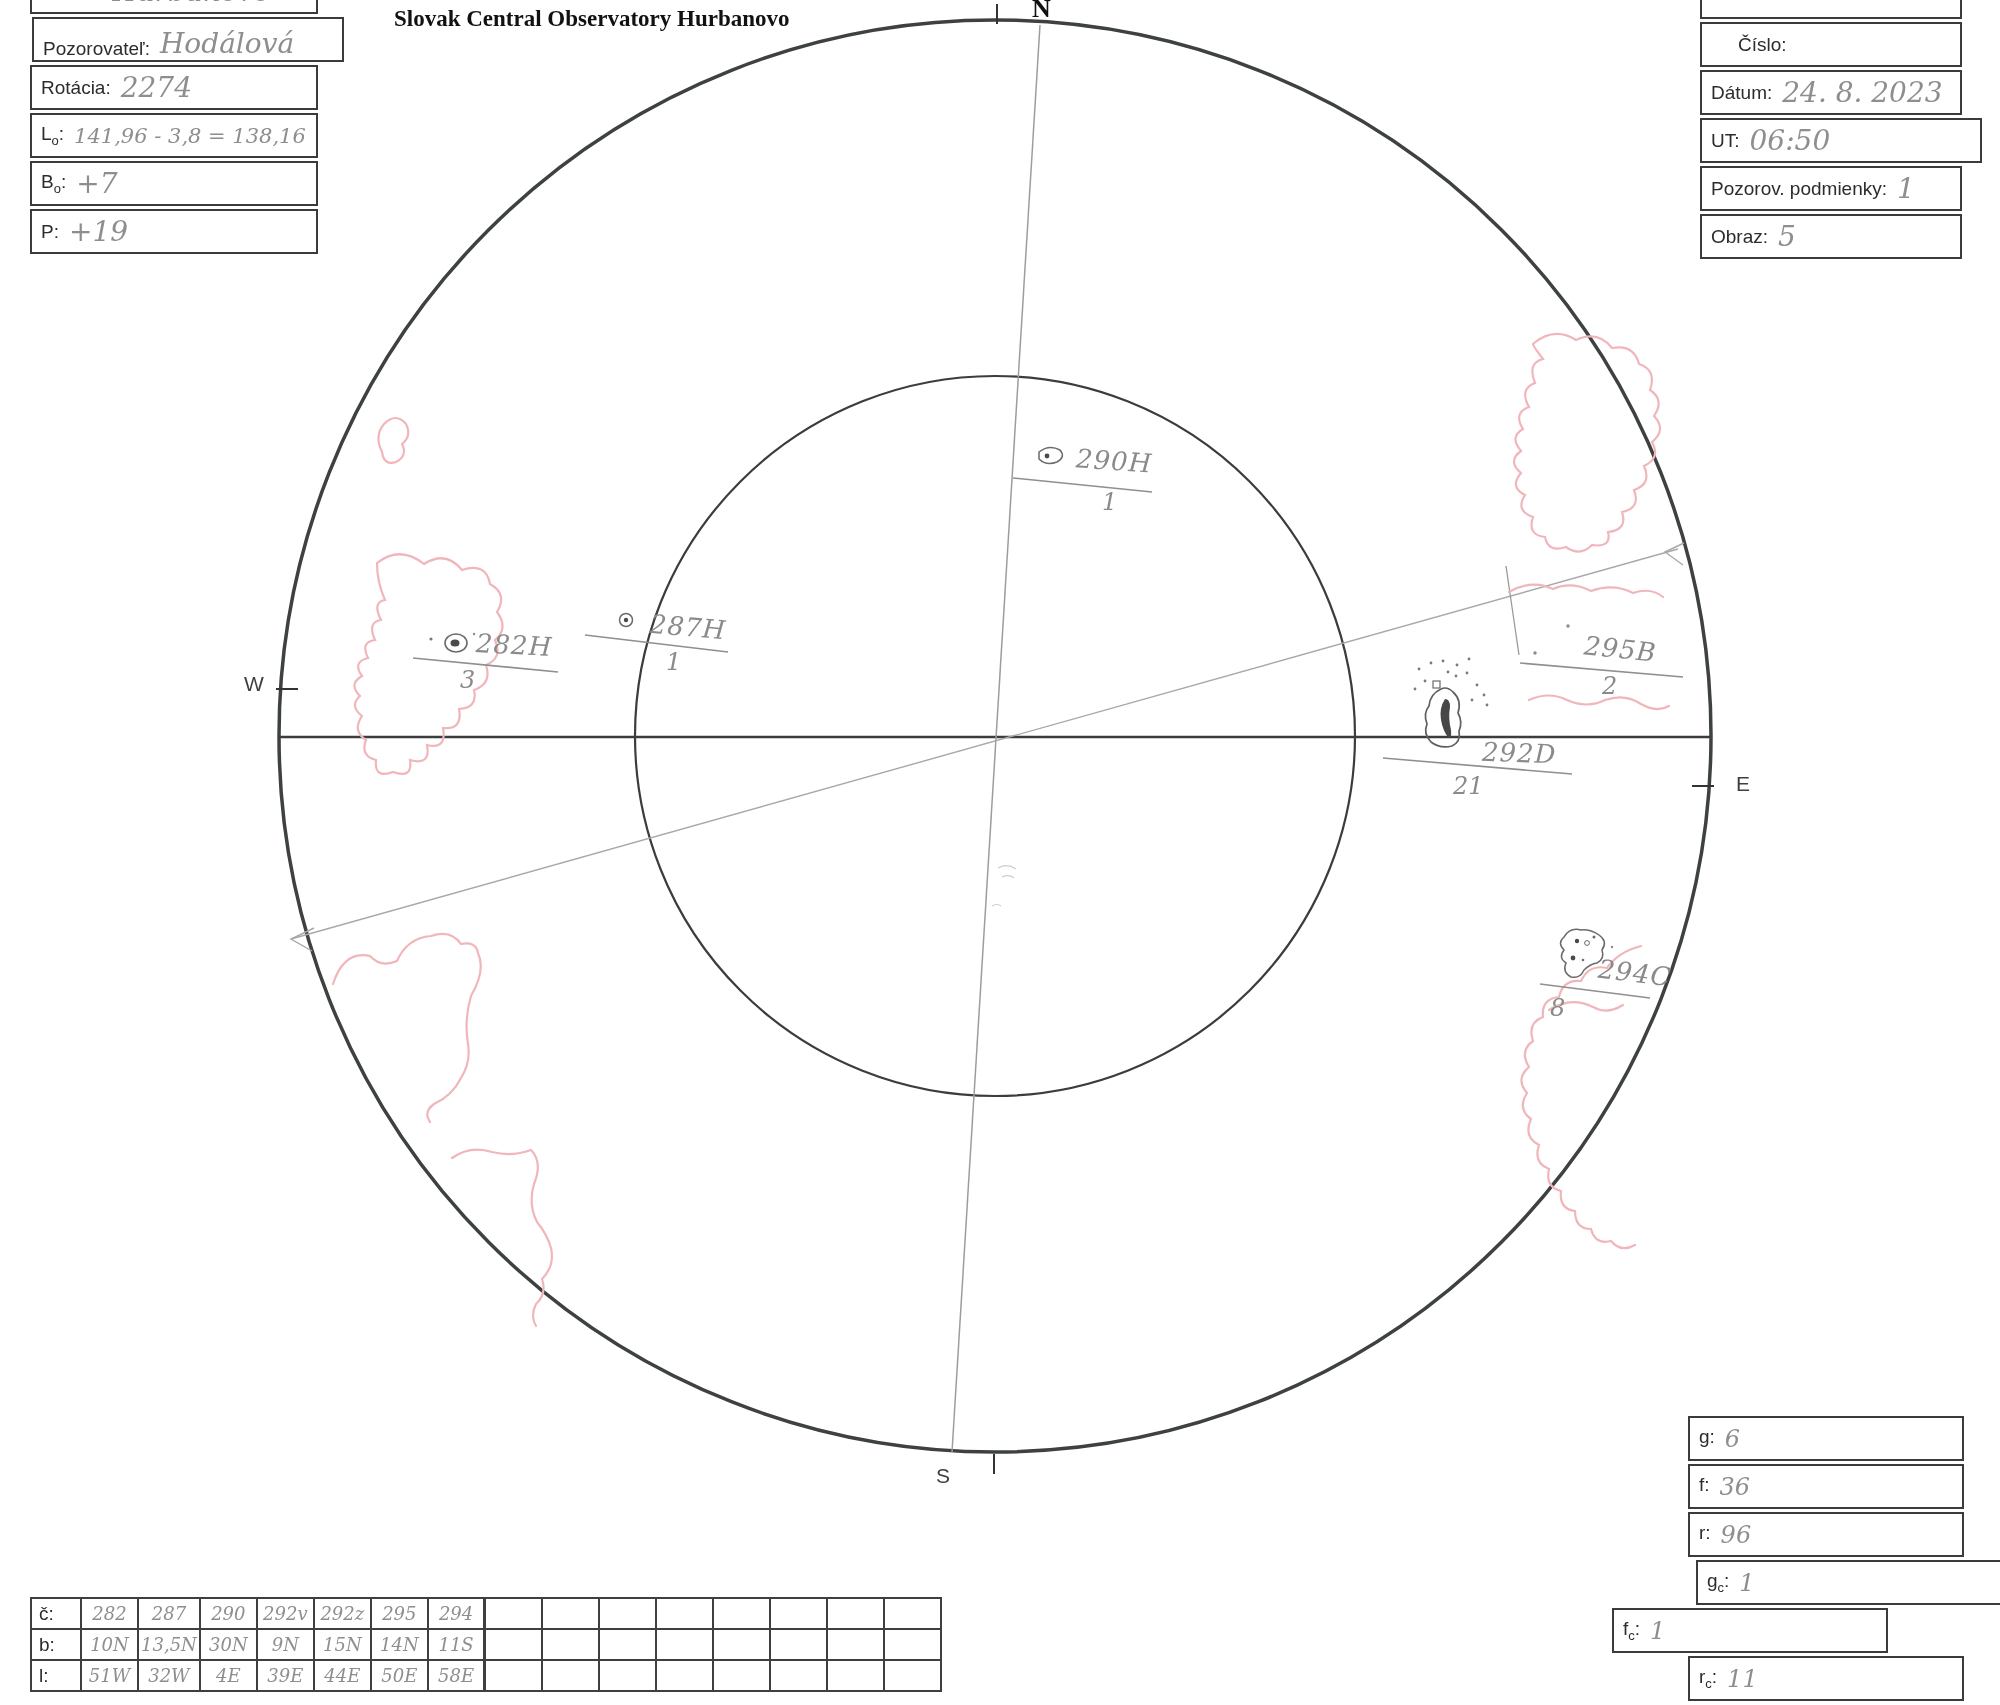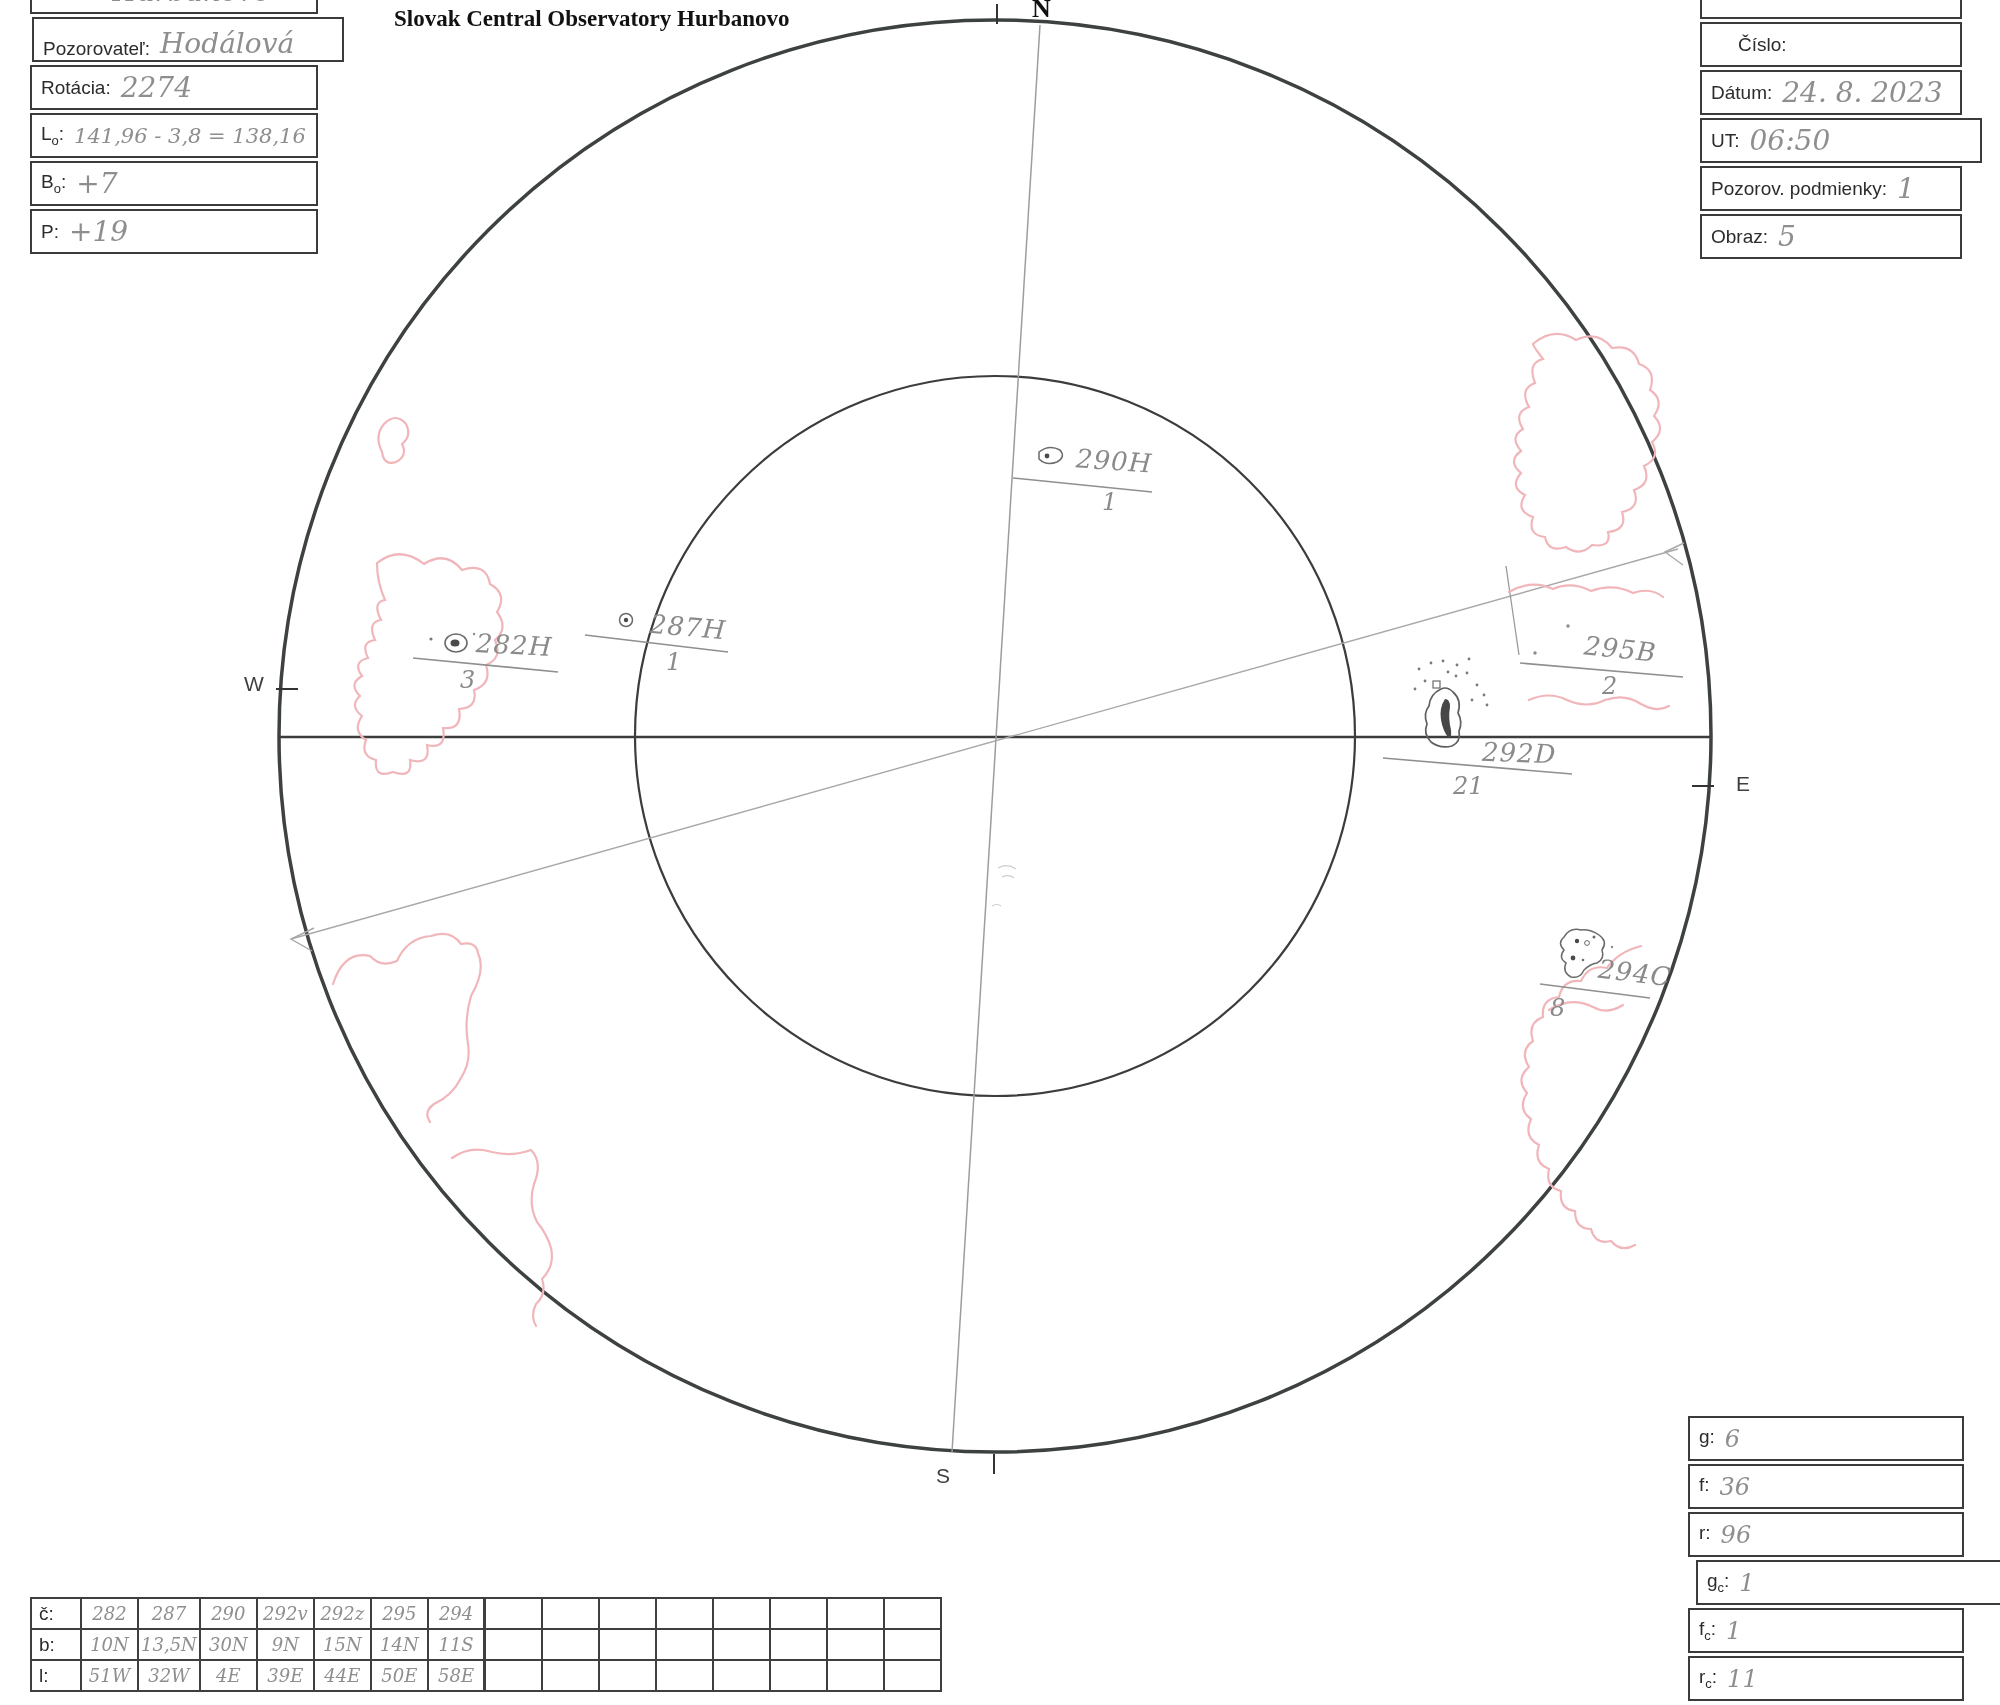--- a/index.html
+++ b/index.html
@@ -225,21 +225,21 @@
     <span class="hw stat">36</span>
   </div>
   <div class="box-row" style="left:1688px;top:1512px;width:276px;">
     <span class="plabel"><span>r</span><sub></sub><span>:</span></span>
     <span class="hw stat">96</span>
   </div>
   <div class="box-row" style="left:1696px;top:1560px;width:314px;">
     <span class="plabel"><span>g</span><sub>c</sub><span>:</span></span>
     <span class="hw stat">1</span>
   </div>
-  <div class="box-row" style="left:1688px;top:1608px;width:276px;">
+  <div class="box-row" style="left:1612px;top:1608px;width:276px;">
     <span class="plabel"><span>f</span><sub>c</sub><span>:</span></span>
     <span class="hw stat">1</span>
   </div>
   <div class="box-row" style="left:1688px;top:1656px;width:276px;">
     <span class="plabel"><span>r</span><sub>c</sub><span>:</span></span>
     <span class="hw stat">11</span>
   </div>
 
   <table id="postable">
     <tbody>

